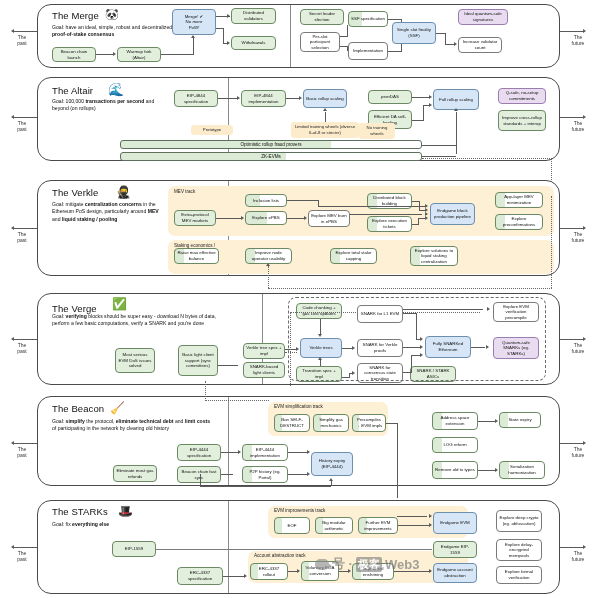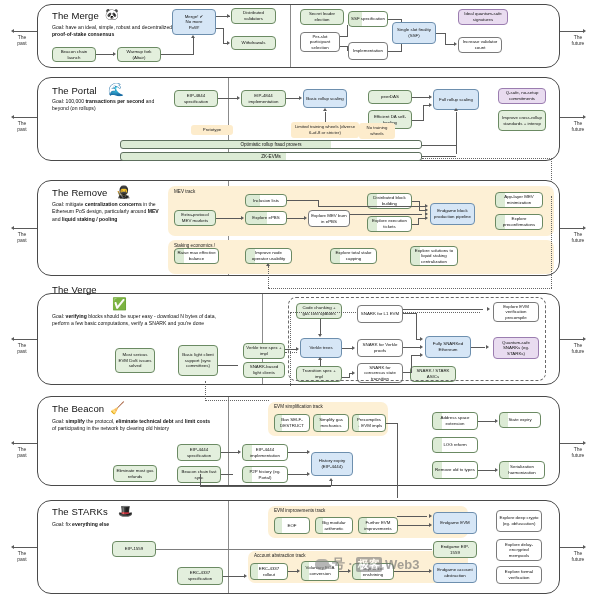--- a/index.html
+++ b/index.html
@@ -296,21 +296,21 @@
 
   <div class="ln h" style="left:436px;top:33px;width:10px;"></div>
   <div class="ln v" style="left:445px;top:33px;height:11px;"></div>
   <div class="ln h" style="left:445px;top:44px;width:10px;"></div>
   <div class="arrow" style="left:454px;top:42px;"></div>
   <div class="node white" style="left:458px;top:37px;width:44px;height:16px;">Increase validator count</div>
   <div class="node purple" style="left:458px;top:9px;width:50px;height:16px;">Ideal quantum-safe signatures</div>
 
   <div class="section" style="left:37px;top:77px;width:523px;height:84px;"></div>
   <div class="nowline" style="left:228px;top:78px;height:82px;"></div>
-  <div class="sec-title" style="left:52px;top:85px;">The Portal</div>
+  <div class="sec-title" style="left:52px;top:85px;">The Altair</div>
   <div class="sec-icon" style="left:108px;top:83px;color:#2f7fd0;font-size:13px;">🌊</div>
   <div class="sec-goal" style="left:52px;top:98px;width:105px;">
     Goal: 100,000 <b>transactions per second</b> and beyond (on rollups)
   </div>
 
   <div class="node green" style="left:174px;top:90px;width:44px;height:17px;">EIP-4844 specification</div>
   <div class="ln h" style="left:218px;top:98px;width:20px;"></div>
   <div class="arrow" style="left:237px;top:96px;"></div>
   <div class="node green" style="left:241px;top:90px;width:45px;height:17px;">EIP-4844 implementation</div>
   <div class="ln h" style="left:286px;top:98px;width:14px;"></div>
@@ -342,21 +342,21 @@
   <div class="node bar p70" style="left:120px;top:140px;width:302px;height:9px;">Optimistic rollup fraud provers</div>
   <div class="node bar p55" style="left:120px;top:152px;width:302px;height:9px;">ZK-EVMs</div>
   <div class="ln h" style="left:422px;top:145px;width:34px;"></div>
   <div class="ln h" style="left:422px;top:156px;width:34px;"></div>
 
   <div class="dl h" style="left:422px;top:158px;width:130px;"></div>
   <div class="dl v" style="left:551px;top:158px;height:38px;"></div>
 
   <div class="section" style="left:37px;top:180px;width:523px;height:96px;"></div>
   <div class="nowline" style="left:228px;top:181px;height:94px;"></div>
-  <div class="sec-title" style="left:52px;top:187px;">The Remove</div>
+  <div class="sec-title" style="left:52px;top:187px;">The Verkle</div>
   <div class="sec-icon" style="left:116px;top:186px;font-size:12px;">🥷</div>
   <div class="sec-goal" style="left:52px;top:201px;width:112px;">
     Goal: mitigate <b>centralization concerns</b> in the Ethereum PoS design, particularly around <b>MEV</b> and <b>liquid staking / pooling</b>
   </div>
 
   <div class="track" style="left:168px;top:186px;width:386px;height:50px;"></div>
   <div class="track-label" style="left:174px;top:189px;">MEV track</div>
   <div class="track" style="left:168px;top:240px;width:386px;height:34px;"></div>
   <div class="track-label" style="left:174px;top:243px;width:56px;">Staking economics /<br>experience track</div>
 
@@ -397,21 +397,21 @@
   <div class="node halfgreen3" style="left:410px;top:246px;width:48px;height:20px;">Explore solutions to liquid staking centralization</div>
 
   <div class="dl v" style="left:268px;top:266px;height:22px;"></div>
   <div class="arrow up" style="left:266px;top:263px;"></div>
 
   <div class="dl h" style="left:268px;top:288px;width:284px;"></div>
   <div class="dl v" style="left:551px;top:196px;height:92px;"></div>
 
   <div class="section" style="left:37px;top:293px;width:523px;height:92px;"></div>
   <div class="nowline" style="left:262px;top:294px;height:90px;"></div>
-  <div class="sec-title" style="left:52px;top:284px;">The Verge</div>
+  <div class="sec-title" style="left:52px;top:303px;">The Verge</div>
   <div class="sec-icon" style="left:112px;top:298px;font-size:12px;">✅</div>
   <div class="sec-goal" style="left:52px;top:313px;width:168px;">
     Goal: <b>verifying</b> blocks should be super easy - download N bytes of data, perform a few basic computations, verify a SNARK and you're done
   </div>
 
   <div class="node green" style="left:115px;top:348px;width:40px;height:25px;">Most serious EVM DoS issues solved</div>
   <div class="node green" style="left:178px;top:345px;width:40px;height:31px;">Basic light client support (sync committees)</div>
   <div class="ln h" style="left:218px;top:365px;width:20px;"></div>
   <div class="node green" style="left:243px;top:343px;width:42px;height:16px;">Verkle tree spec + impl</div>
   <div class="node green" style="left:243px;top:362px;width:42px;height:16px;">SNARK-based light clients</div>

